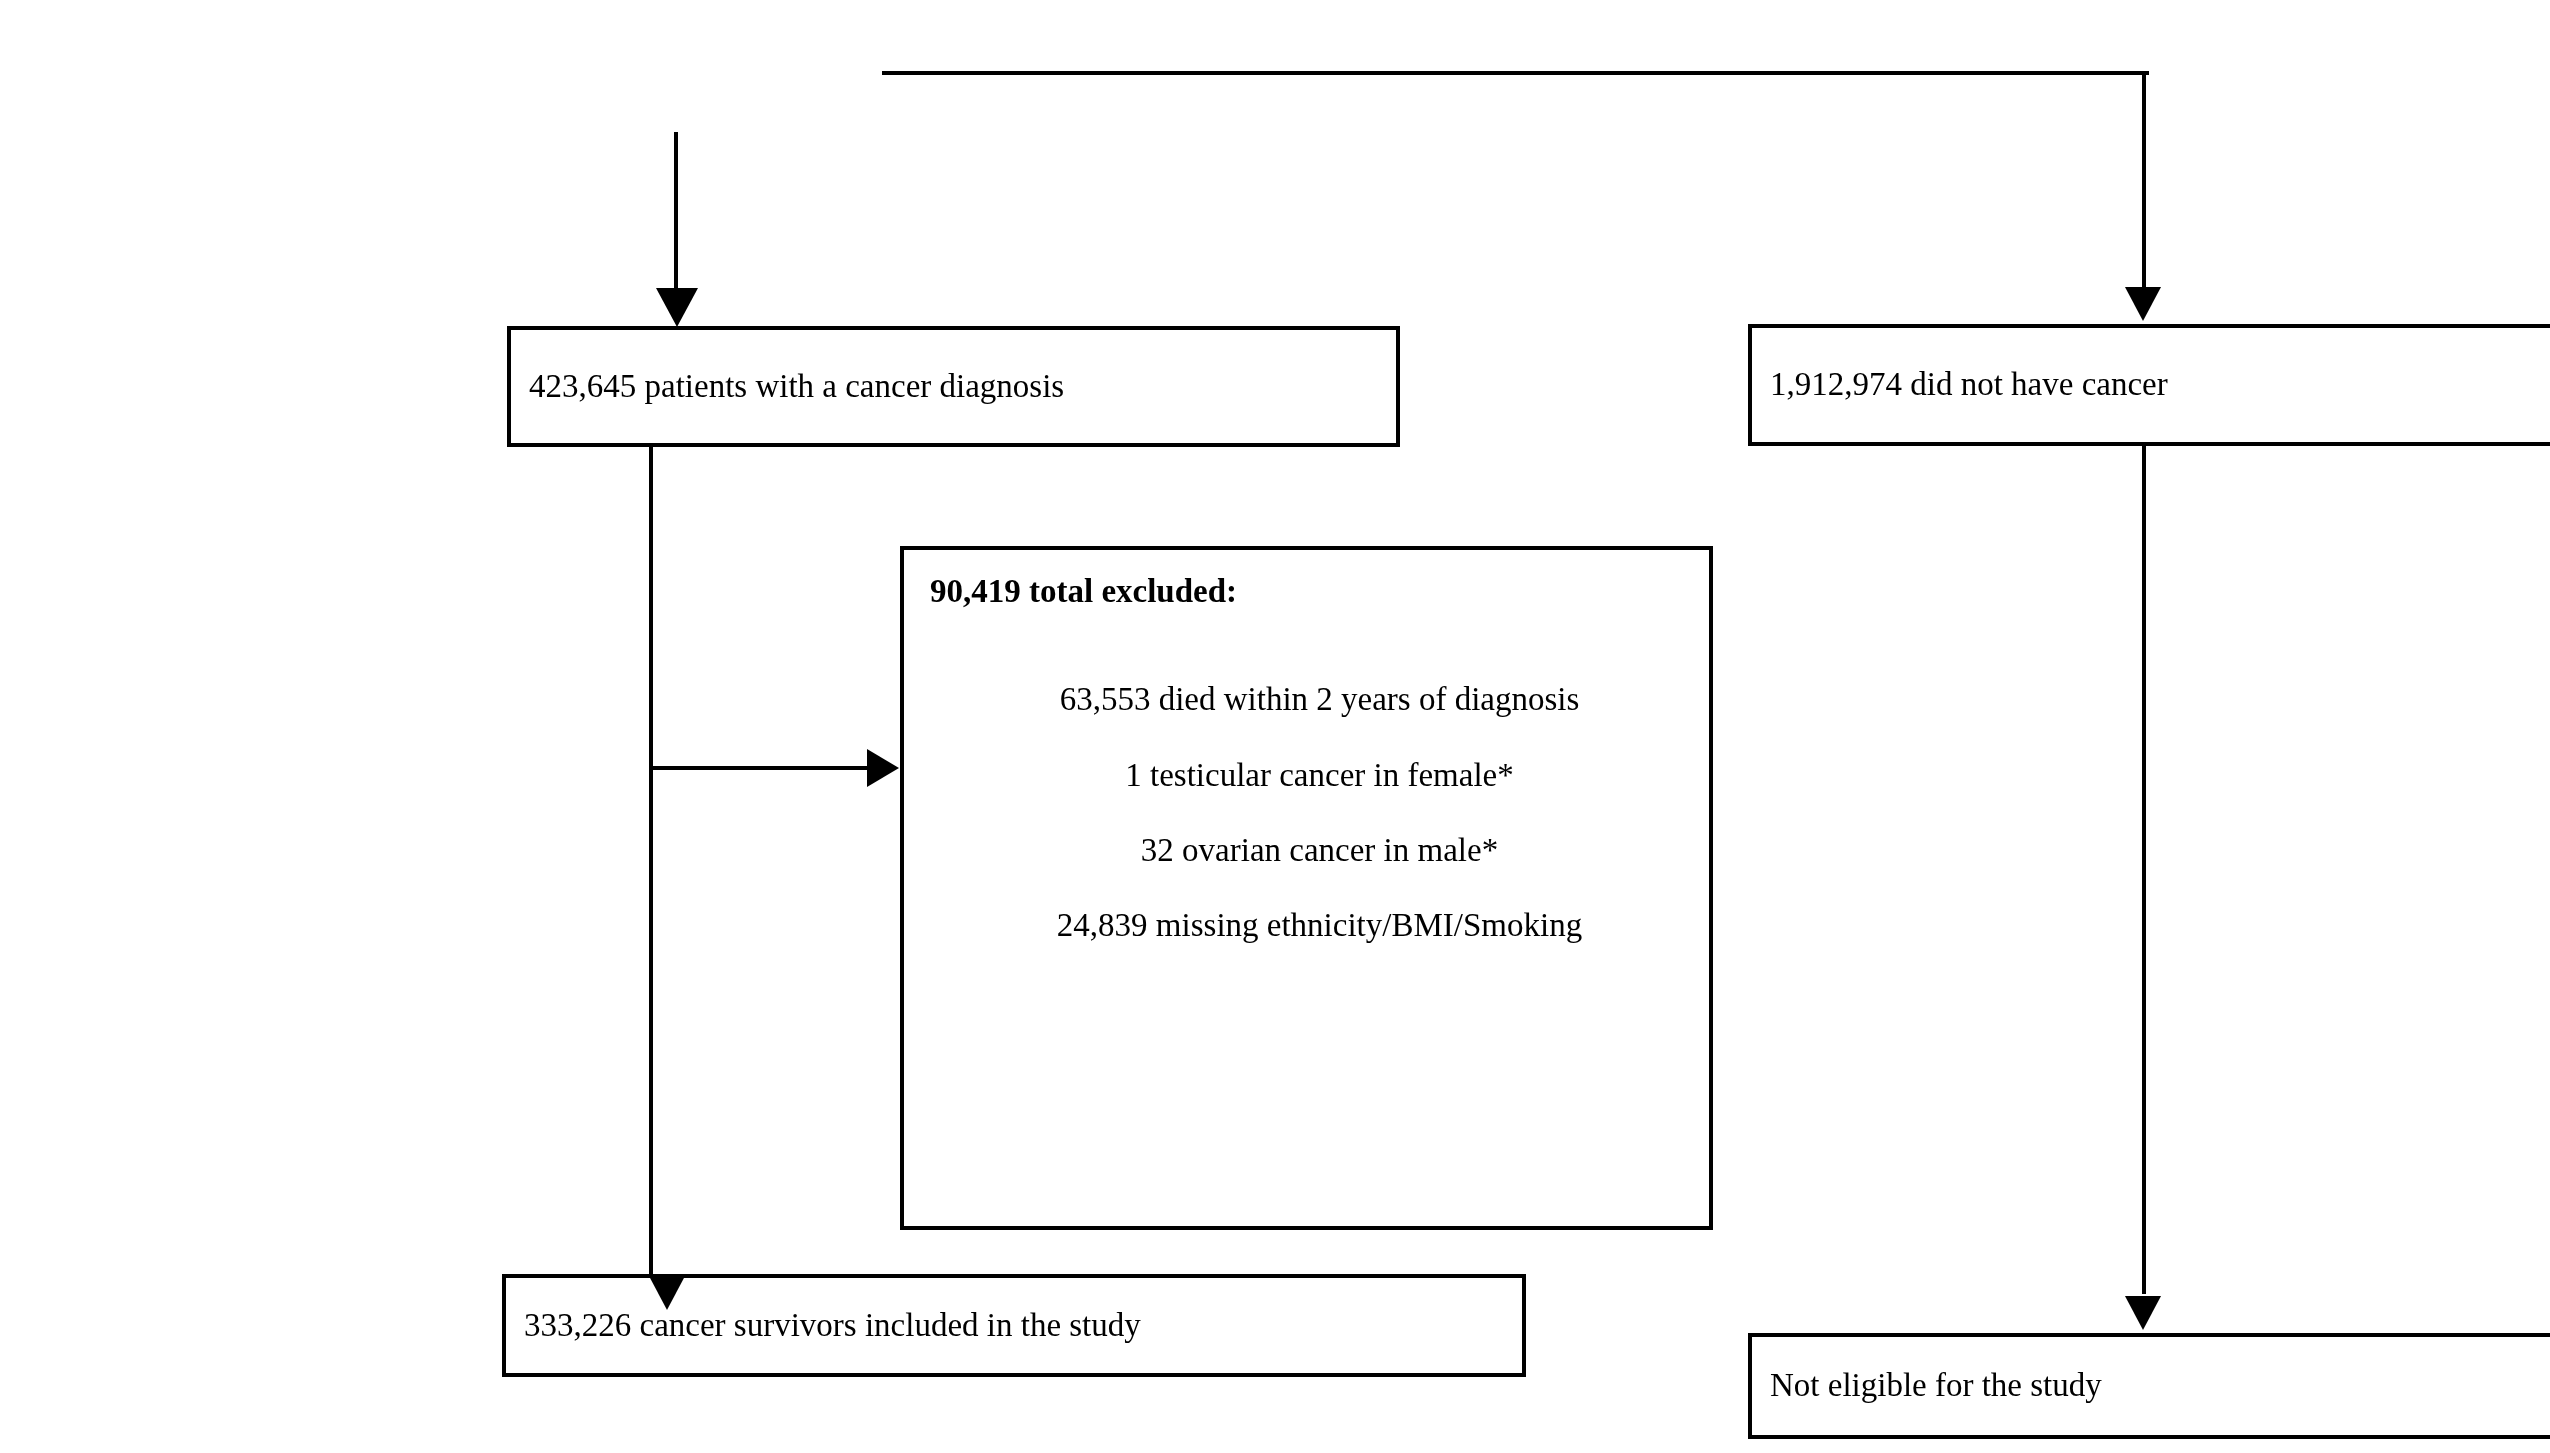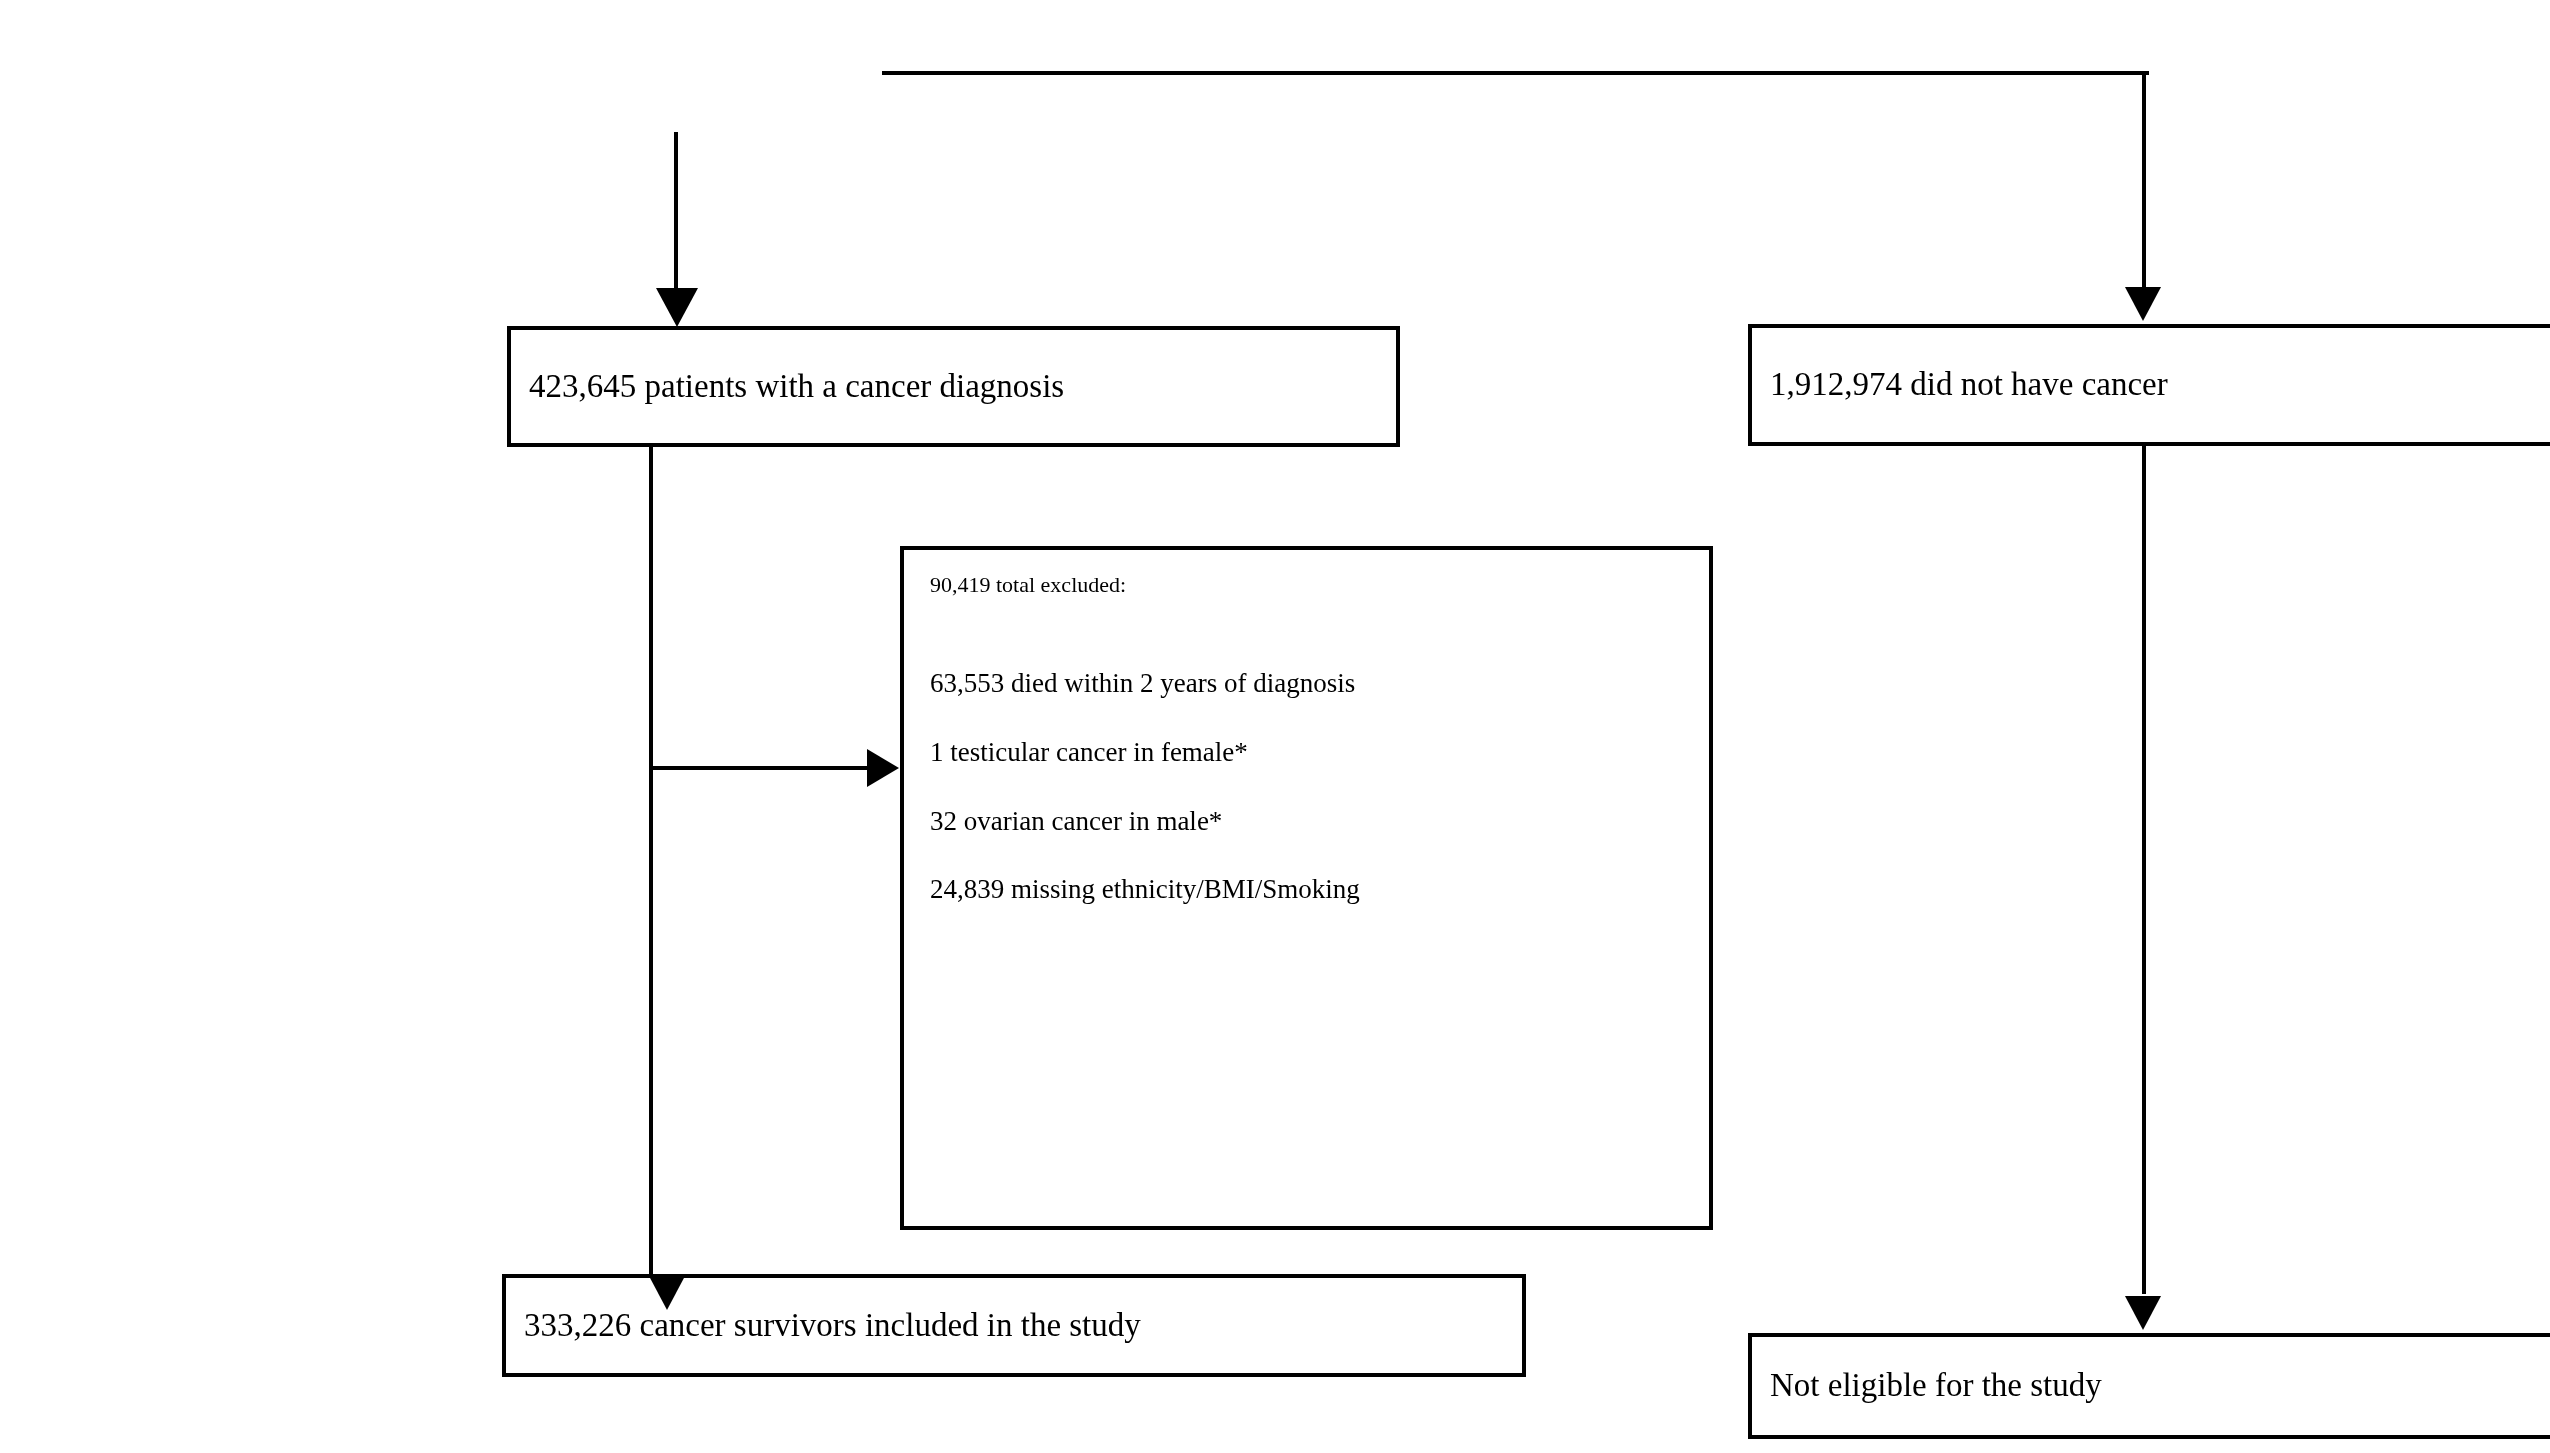--- a/index.html
+++ b/index.html
@@ -44,31 +44,32 @@
   #node-excluded {
     left: 900px; top: 546px; width: 813px; height: 684px;
     border-width: 4.7px;
     align-items: flex-start;
   }
   #node-excluded .excl-wrap {
     padding: 23px 0 0 26px;
     width: 100%;
   }
   .excl-title {
-    font-size: 22px;
-    font-weight: normal;
+    font-size: 33px;
+    font-weight: bold;
     line-height: 1.1;
     white-space: nowrap;
     margin-bottom: 72px;
   }
   .excl-line {
-    font-size: 27px;
+    font-size: 33px;
     line-height: 1.1;
     white-space: nowrap;
     margin-bottom: 39px;
+    text-align: center;
   }
   .excl-line:last-child { margin-bottom: 16px; }
 
   
   .vline {
     position: absolute;
     background: #000000;
     width: 3.7px;
   }
   .hline {

